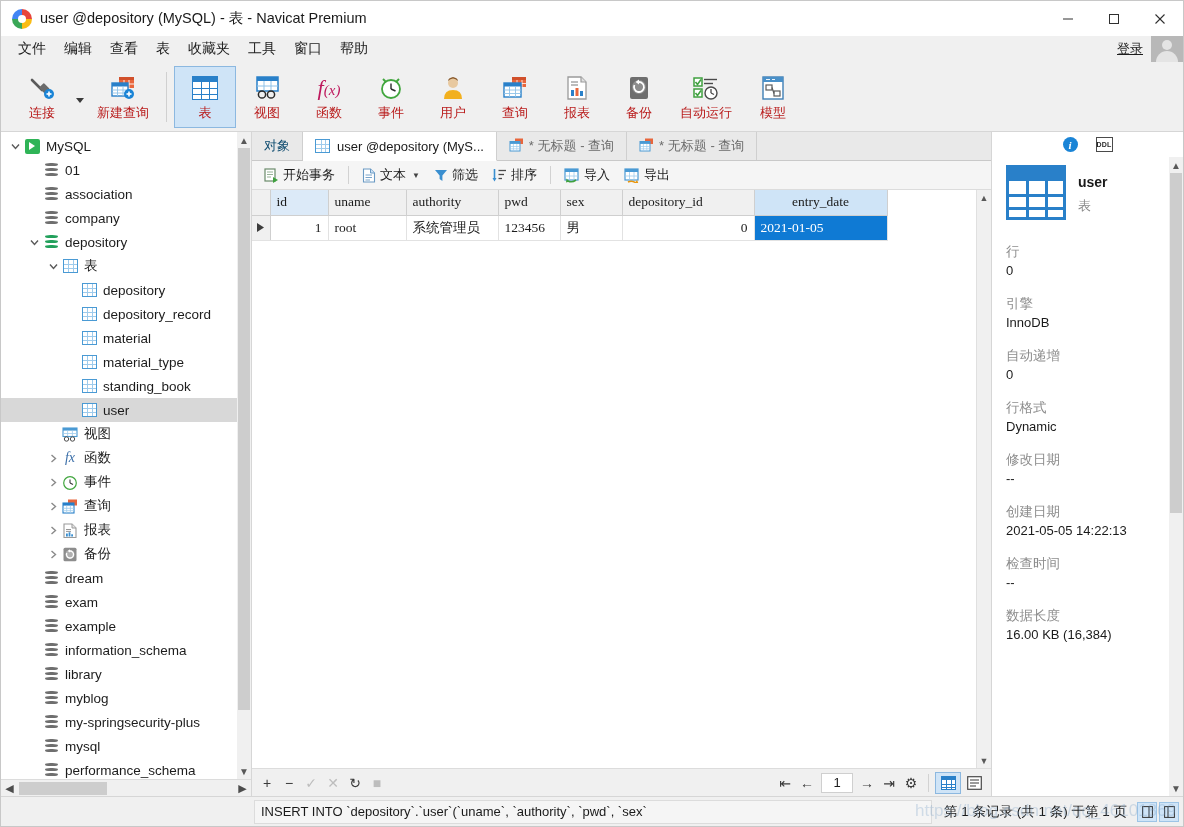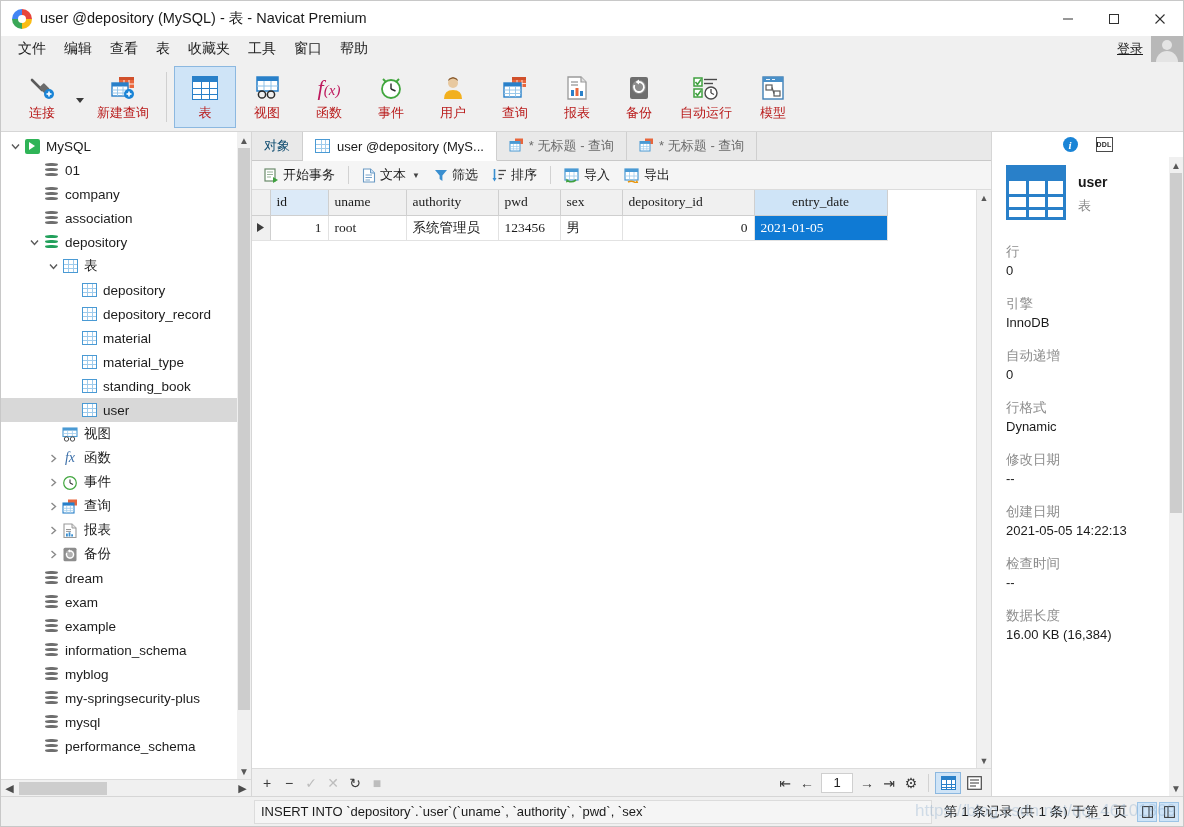--- a/index.html
+++ b/index.html
@@ -495,33 +495,33 @@
           <div class="tnode">
             <span style="display: inline-block; flex: 0 0 25px;"></span>
             <span class="chev"></span>
             <span class="tico">
               <span class="db-ic">
                 <span></span>
                 <span></span>
                 <span></span>
               </span>
             </span>
+            <span>association</span>
+          </div>
+          <div class="tnode">
+            <span style="display: inline-block; flex: 0 0 25px;"></span>
+            <span class="chev"></span>
+            <span class="tico">
+              <span class="db-ic">
+                <span></span>
+                <span></span>
+                <span></span>
+              </span>
+            </span>
             <span>company</span>
-          </div>
-          <div class="tnode">
-            <span style="display: inline-block; flex: 0 0 25px;"></span>
-            <span class="chev"></span>
-            <span class="tico">
-              <span class="db-ic">
-                <span></span>
-                <span></span>
-                <span></span>
-              </span>
-            </span>
-            <span>association</span>
           </div>
           <div class="tnode">
             <span style="display: inline-block; flex: 0 0 25px;"></span>
             <span class="chev">
               <svg width="9" height="7" viewBox="0 0 9 7">
                 <polyline points="1,1.5 4.5,5.5 8,1.5" fill="none" stroke="#5a5a5a" stroke-width="1.4"></polyline>
               </svg>
             </span>
             <span class="tico">
               <span class="db-ic green">
@@ -774,20 +774,32 @@
             <span style="display: inline-block; flex: 0 0 25px;"></span>
             <span class="chev"></span>
             <span class="tico">
               <span class="db-ic">
                 <span></span>
                 <span></span>
                 <span></span>
               </span>
             </span>
             <span>information_schema</span>
+          </div>
+          <div class="tnode">
+            <span style="display: inline-block; flex: 0 0 25px;"></span>
+            <span class="chev"></span>
+            <span class="tico">
+              <span class="db-ic">
+                <span></span>
+                <span></span>
+                <span></span>
+              </span>
+            </span>
+            <span>library</span>
           </div>
           <div class="tnode">
             <span style="display: inline-block; flex: 0 0 25px;"></span>
             <span class="chev"></span>
             <span class="tico">
               <span class="db-ic">
                 <span></span>
                 <span></span>
                 <span></span>
               </span>

